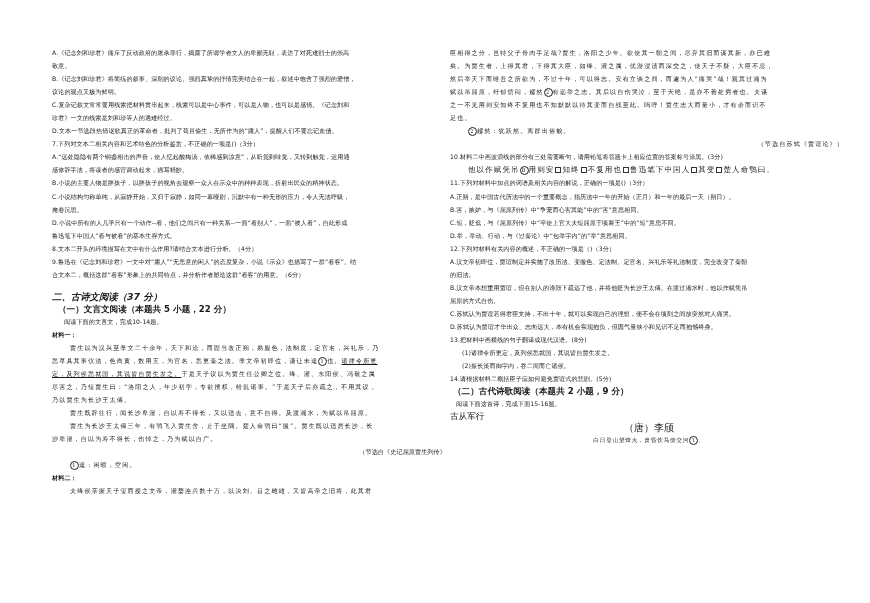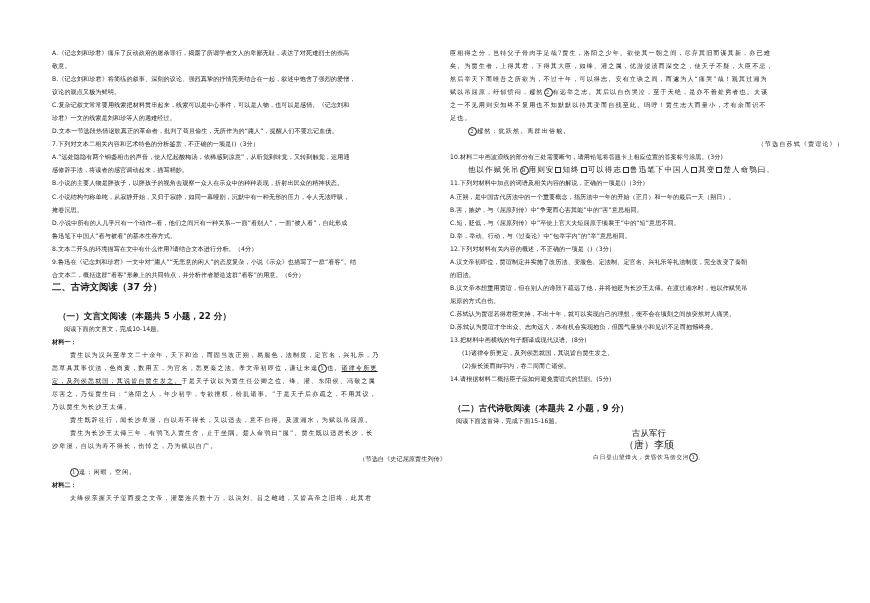--- a/index.html
+++ b/index.html
@@ -6,28 +6,28 @@
   body { width:870px; height:603px; position:relative; overflow:hidden; color:#1a1a1a;
          font-family: "DejaVu Sans", "Liberation Sans", sans-serif; }
   .col { position:absolute; top:46px; width:398px; }
   .col.left { left:52px; }
   .col.right { left:450px; }
   .ln { font-size:6.1px; line-height:13.05px; white-space:nowrap; letter-spacing:0.1px; }
   .ln.ser { font-family: "DejaVu Serif", "Liberation Serif", serif; letter-spacing:1.1px; }
   .ind { padding-left:18px; }
   .ind2 { padding-left:12px; }
   .ind3 { padding-left:6px; }
-  .h1 { font-size:9.4px; font-weight:bold; line-height:12px; margin-top:0px; }
-  .h2 { font-size:8.6px; font-weight:bold; line-height:12px; padding-left:6px;margin-top:17px; }
+  .h1 { font-size:9.4px; font-weight:bold; line-height:12px; margin-top:10px;font-style:italic; }
+  .h2 { font-size:8.6px; font-weight:bold; line-height:12px; padding-left:6px; }
   .right-al { text-align:right; padding-right:4px; }
   .u { text-decoration:underline; }
   .blank { display:inline-block; width:4px; height:4px; border:0.6px solid #333; margin:0 1px; vertical-align:middle; }
   .circ { display:inline-block; width:7px; height:7px; border:0.7px solid #222; border-radius:50%; font-size:5px; line-height:7px; text-align:center; vertical-align:middle; }
   .big { font-size:7.5px; letter-spacing:1.5px; }
-  .title1 { font-size:8.6px; line-height:12px; text-align:center; }
+  .title1 { font-size:8.6px; line-height:12px; text-align:left; }
   .title2 { font-size:10px; line-height:12px; text-align:center; }
   .verse { font-size:5.6px; line-height:12px; text-align:center; letter-spacing:0.8px; font-family:"DejaVu Serif", serif; }
 </style>
 </head>
 <body>
 
 <div class="col left">
   <div class="ln">A.《记念刘和珍君》痛斥了反动政府的屠杀罪行，揭露了所谓学者文人的卑鄙无耻，表达了对死难烈士的崇高</div>
   <div class="ln">敬意。</div>
   <div class="ln">B.《记念刘和珍君》将简练的叙事、深刻的议论、强烈真挚的抒情完美结合在一起，叙述中饱含了强烈的爱憎，</div>
@@ -73,21 +73,21 @@
   <div class="ln ser">矣。为贾生者，上得其君，下得其大臣，如绛、灌之属，优游浸渍而深交之，使天子不疑，大臣不忌，</div>
   <div class="ln ser">然后举天下而唯吾之所欲为，不过十年，可以得志。安有立谈之间，而遽为人“痛哭”哉！观其过湘为</div>
   <div class="ln ser"><span>赋以吊屈原，纡郁愤闷，趯然</span><span class="circ">2</span><span>有远举之志。其后以自伤哭泣，至于夭绝，是亦不善处穷者也。夫谋</span></div>
   <div class="ln ser">之一不见用则安知终不复用也不知默默以待其变而自残至此。呜呼！贾生志大而量小，才有余而识不</div>
   <div class="ln ser">足也。</div>
   <div class="ln ser ind"><span class="circ">2</span><span>趯然：犹跃然。离群出俗貌。</span></div>
   <div class="ln ser right-al">（节选自苏轼《贾谊论》）</div>
 
   <div class="ln">10.材料二中画波浪线的部分有三处需要断句，请用铅笔将答题卡上相应位置的答案标号涂黑。(3分)</div>
   <div class="ln ser big ind">
-    <span>他以作赋凭吊</span><span class="circ">B</span><span>用则安</span><span class="blank"></span><span>知终</span><span class="blank"></span><span>可以得志</span><span class="blank"></span><span>鲁迅笔下中国人</span><span class="blank"></span><span>其变</span><span class="blank"></span><span>楚人命鸮曰。</span>
+    <span>他以作赋凭吊</span><span class="circ">B</span><span>用则安</span><span class="blank"></span><span>知终</span><span class="blank"></span><span>不复用也</span><span class="blank"></span><span>鲁迅笔下中国人</span><span class="blank"></span><span>其变</span><span class="blank"></span><span>楚人命鸮曰。</span>
   </div>
 
   <div class="ln">11.下列对材料中加点的词语及相关内容的解说，正确的一项是()（3分）</div>
   <div class="ln">A.正朔，是中国古代历法中的一个重要概念，指历法中一年的开始（正月）和一年的最后一天（朔日）。</div>
   <div class="ln">B.害，嫉妒，与《屈原列传》中“争宠而心害其能”中的“害”意思相同。</div>
   <div class="ln">C.短，贬低，与《屈原列传》中“卒使上官大夫短屈原于顷襄王”中的“短”意思不同。</div>
   <div class="ln">D.举，举动、行动，与《过秦论》中“包举宇内”的“举”意思相同。</div>
 
   <div class="ln">12.下列对材料有关内容的概述，不正确的一项是（)（3分）</div>
   <div class="ln">A.汉文帝初即位，贾谊制定并实施了改历法、变服色、定法制、定官名、兴礼乐等礼法制度，完全改变了秦朝</div>

